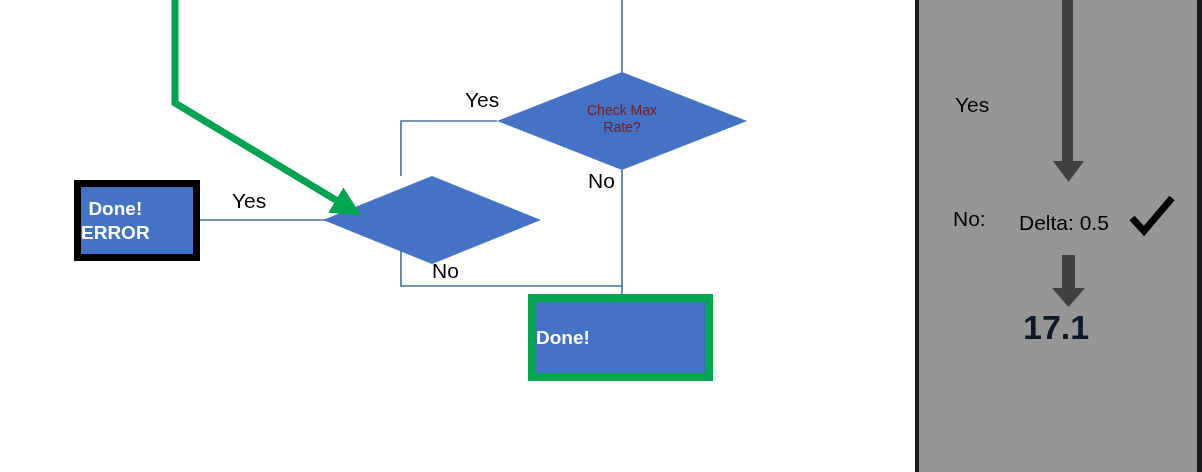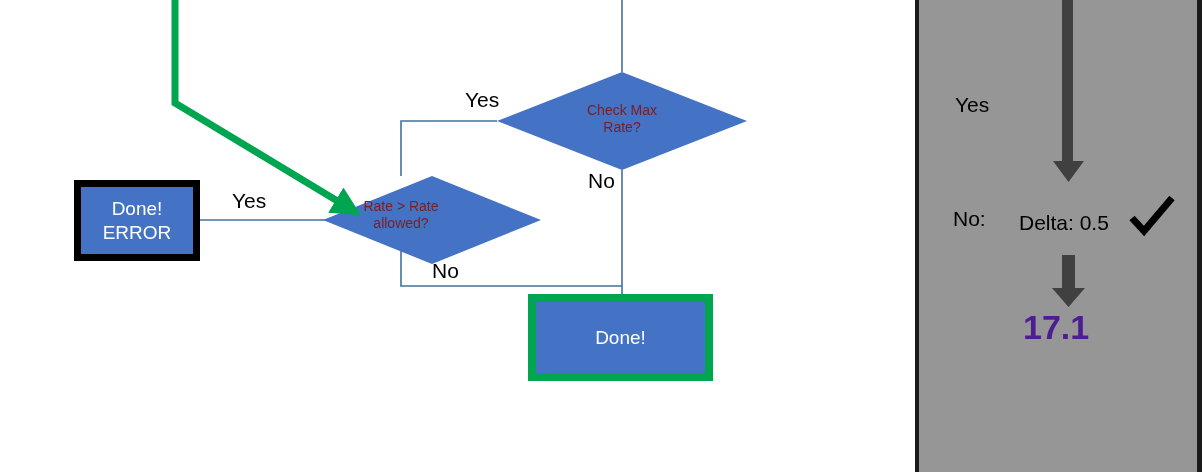--- a/index.html
+++ b/index.html
@@ -44,21 +44,22 @@
     line-height: 1;
     white-space: nowrap;
   }
   
   .proc-box {
     position: absolute;
     box-sizing: border-box;
     background: #4472C4;
     display: flex;
     align-items: center;
-    justify-content: center;
+    justify-content: flex-start;
+    font-weight: bold;
   }
   #node-done-error {
     left: 74px; top: 180px;
     width: 126px; height: 81px;
     border: 7px solid #000000;
   }
   #node-done-error .node-text {
     font-size: 19px;
     color: #ffffff;
     text-align: center;
@@ -117,21 +118,21 @@
     white-space: nowrap;
   }
   #panel-yes   { left: 36px;  top: 94px; }
   #panel-no    { left: 34px;  top: 208px; }
   #panel-delta { left: 100px; top: 212px; }
   #panel-value {
     position: absolute;
     left: 104px; top: 310px;
     font-size: 34px;
     font-weight: bold;
-    color: #4c1d95;
+    color: #0f172a;
     line-height: 1;
     white-space: nowrap;
   }
   #panel-check {
     position: absolute;
     left: 210px; top: 196px;
     width: 46px; height: 42px;
   }
 </style>
 </head>
@@ -158,22 +159,20 @@
       <polygon points="622,72 747,121 622,170 497,121" fill="#4472C4"></polygon>
 
       <defs>
         <marker id="green-arrowhead" markerWidth="4.2" markerHeight="4.2" refX="2.2" refY="2.1" orient="auto" markerUnits="strokeWidth">
           <path d="M0,0 L4.2,2.1 L0,4.2 z" fill="#00A550"></path>
         </marker>
       </defs>
       <polyline points="175,-10 175,103 349,208" fill="none" stroke="#00A550" stroke-width="7" stroke-linejoin="miter" stroke-linecap="butt" marker-end="url(#green-arrowhead)"></polyline>
     </svg>
 
-    <div class="node-label" id="label-rate-gt">Rate &gt; Rate
-allowed?</div>
 
     <div class="node-label" id="label-check-max">Check Max
 Rate?</div>
 
     <div class="proc-box" id="node-done-error">
       <span class="node-text">Done!
 ERROR</span>
     </div>
 
     <div class="proc-box" id="node-done">

